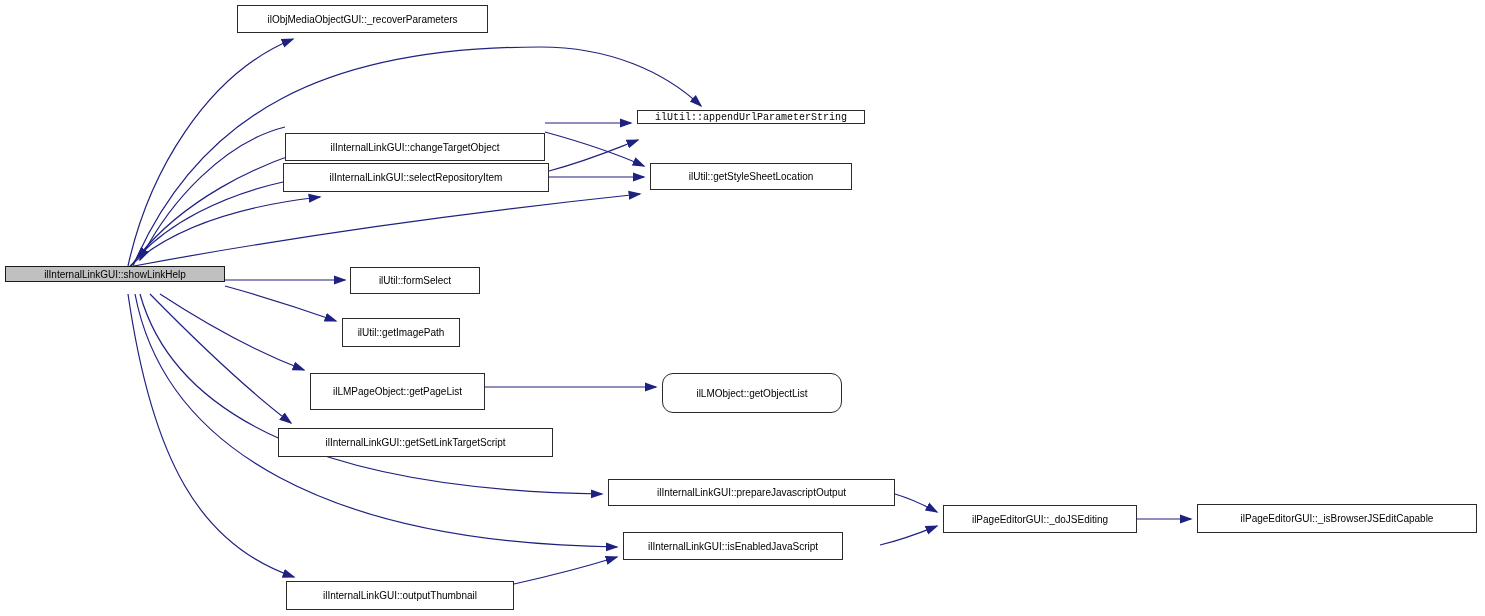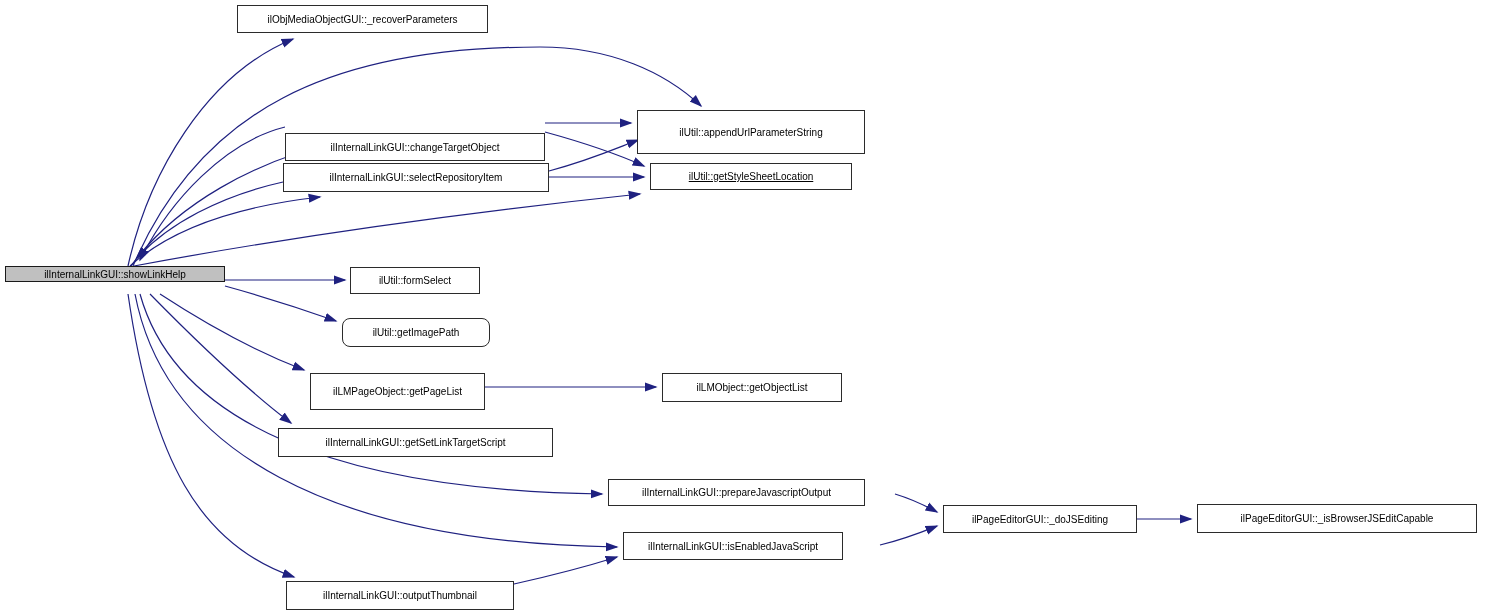--- a/index.html
+++ b/index.html
@@ -71,28 +71,28 @@
         <path d="M485,387 L656,387" class="edge" stroke="#1f2180" marker-end="url(#arrow)"></path>
         <path d="M895,494 C915,500 926,506 937,512" class="edge" stroke="#1f2180" marker-end="url(#arrow)"></path>
         <path d="M880,545 C905,539 922,532 937,526" class="edge" stroke="#1f2180" marker-end="url(#arrow)"></path>
         <path d="M1137,519 L1191,519" class="edge" stroke="#1f2180" marker-end="url(#arrow)"></path>
         <path d="M514,584 C550,576 585,567 617,557" class="edge" stroke="#1f2180" marker-end="url(#arrow)"></path>
       </g>
   </svg>
   <div id="nodes">
       <div class="node" style="left: 237px; top: 5px; width: 251px; height: 28px;">ilObjMediaObjectGUI::_recoverParameters</div>
       <div class="node" style="left: 285px; top: 109px; width: 260px; height: 28px; margin-top: 24px;">ilInternalLinkGUI::changeTargetObject</div>
-      <div class="node" style="left: 637px; top: 110px; width: 228px; height: 44px;">ilUtil::appendUrlParameterString</div>
+      <div class="node" style="left: 637px; top: 110px; width: 228px; height: 14px; font-family: Liberation Mono, monospace;">ilUtil::appendUrlParameterString</div>
       <div class="node" style="left: 283px; top: 163px; width: 266px; height: 29px;">ilInternalLinkGUI::selectRepositoryItem</div>
-      <div class="node" style="left: 650px; top: 163px; width: 202px; height: 27px; text-decoration: underline;">ilUtil::getStyleSheetLocation</div>
+      <div class="node" style="left: 650px; top: 163px; width: 202px; height: 27px;">ilUtil::getStyleSheetLocation</div>
       <div class="node highlight" style="left: 5px; top: 266px; width: 220px; height: 16px;">ilInternalLinkGUI::showLinkHelp</div>
       <div class="node" style="left: 350px; top: 267px; width: 130px; height: 27px;">ilUtil::formSelect</div>
-      <div class="node" style="left: 342px; top: 318px; width: 148px; height: 29px; border-radius: 8px;">ilUtil::getImagePath</div>
+      <div class="node" style="left: 342px; top: 318px; width: 118px; height: 29px;">ilUtil::getImagePath</div>
       <div class="node" style="left: 310px; top: 373px; width: 175px; height: 37px;">ilLMPageObject::getPageList</div>
-      <div class="node" style="left: 662px; top: 373px; width: 180px; height: 29px;">ilLMObject::getObjectList</div>
+      <div class="node" style="left: 662px; top: 373px; width: 180px; height: 40px; border-radius: 11px;">ilLMObject::getObjectList</div>
       <div class="node" style="left: 278px; top: 428px; width: 275px; height: 29px;">ilInternalLinkGUI::getSetLinkTargetScript</div>
-      <div class="node" style="left: 608px; top: 479px; width: 257px; height: 27px;">ilInternalLinkGUI::prepareJavascriptOutput</div>
+      <div class="node" style="left: 608px; top: 479px; width: 287px; height: 27px;">ilInternalLinkGUI::prepareJavascriptOutput</div>
       <div class="node" style="left: 943px; top: 505px; width: 194px; height: 28px;">ilPageEditorGUI::_doJSEditing</div>
       <div class="node" style="left: 1197px; top: 504px; width: 280px; height: 29px;">ilPageEditorGUI::_isBrowserJSEditCapable</div>
       <div class="node" style="left: 623px; top: 532px; width: 220px; height: 28px;">ilInternalLinkGUI::isEnabledJavaScript</div>
       <div class="node" style="left: 286px; top: 581px; width: 228px; height: 29px;">ilInternalLinkGUI::outputThumbnail</div>
     </div>
 </div>
 
 </body></html>

